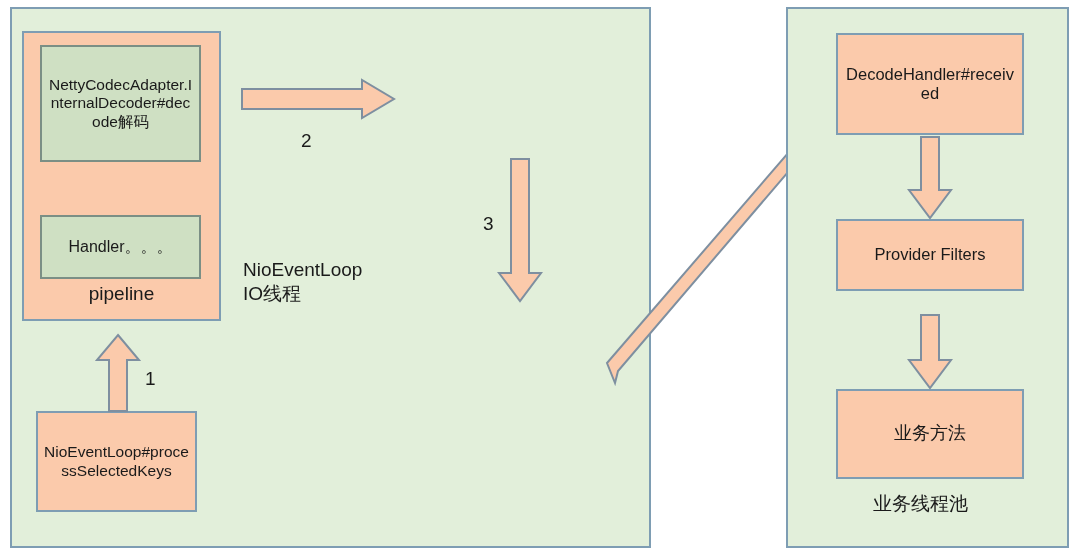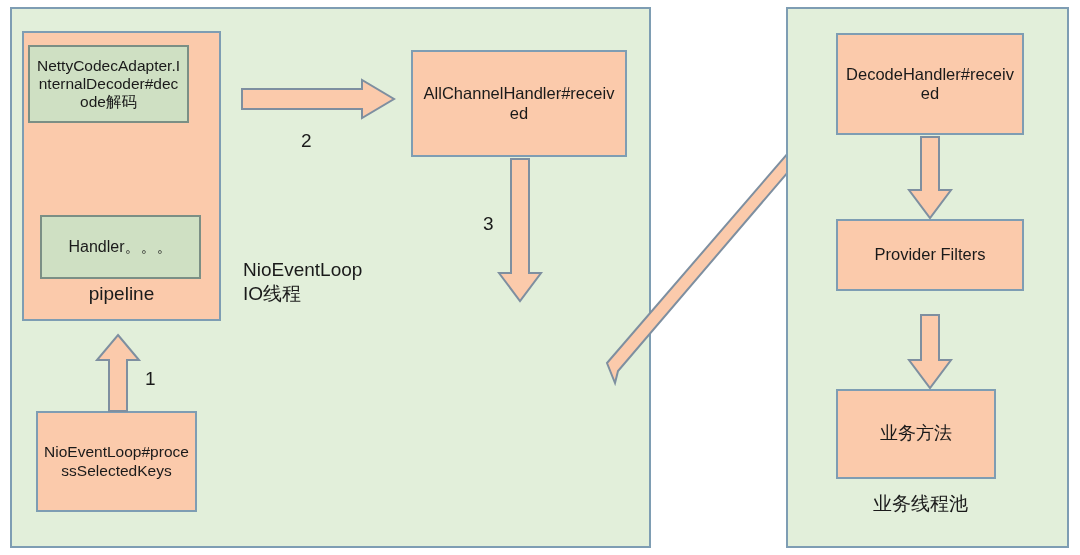--- a/index.html
+++ b/index.html
@@ -73,38 +73,35 @@
 <body>
 
 <div id="canvas">
 
   <div class="panel" style="left:10px; top:7px; width:641px; height:541px;"></div>
 
   <div class="box box-orange" style="left:22px; top:31px; width:199px; height:290px; align-items:flex-end; justify-content:center;">
     <span class="txt" style="font-size:19px; margin-bottom:14px;">pipeline</span>
   </div>
 
-  <div class="box box-green" style="left:28px; top:45px; width:161px; height:78px; padding:3px 6px;">
+  <div class="box box-green" style="left:40px; top:45px; width:161px; height:117px; padding:3px 6px;">
     <span class="txt" style="font-size:15.5px;">NettyCodecAdapter.InternalDecoder#decode解码</span>
   </div>
 
   <div class="box box-green" style="left:40px; top:176px; width:161px; height:64px; padding:3px 6px;margin-top:39px;">
     <span class="txt" style="font-size:16px;">Handler。。。</span>
   </div>
 
   <div class="label" style="left:243px; top:258px; font-size:19px;">NioEventLoop
 IO线程</div>
 
   <div class="box box-orange" style="left:36px; top:411px; width:161px; height:101px; padding:3px 5px;">
     <span class="txt" style="font-size:15.5px;">NioEventLoop#processSelectedKeys</span>
   </div>
 
-  <div class="box box-orange" style="left:411px; top:50px; width:216px; height:107px; padding:3px 8px;">
-    <span class="txt" style="font-size:16.5px;">AllChannelHandler#received</span>
-  </div>
 
 
   <svg class="arrow-svg" style="left:95px; top:333px;" width="46" height="80" viewBox="0 0 46 80">
     <polygon class="arrow-shape" points="23,2 44,27 32,27 32,78 14,78 14,27 2,27"></polygon>
   </svg>
   <div class="num" style="left:145px; top:368px;">1</div>
 
   <svg class="arrow-svg" style="left:240px; top:78px;" width="156" height="42" viewBox="0 0 156 42">
     <polygon class="arrow-shape" points="2,11 122,11 122,2 154,21 122,40 122,31 2,31"></polygon>
   </svg>
@@ -122,21 +119,21 @@
   <div class="panel" style="left:786px; top:7px; width:283px; height:541px;"></div>
 
   <div class="box box-orange" style="left:836px; top:33px; width:188px; height:102px; padding:3px 8px;">
     <span class="txt" style="font-size:16.5px;">DecodeHandler#received</span>
   </div>
 
   <div class="box box-orange" style="left:836px; top:219px; width:188px; height:72px; padding:3px 8px;">
     <span class="txt" style="font-size:16.5px;">Provider Filters</span>
   </div>
 
-  <div class="box box-orange" style="left:836px; top:389px; width:160px; height:90px; padding:10px 8px;">
+  <div class="box box-orange" style="left:836px; top:389px; width:188px; height:90px; padding:10px 8px;">
     <span class="txt" style="font-size:18px;">业务方法</span>
   </div>
 
   <div class="label" style="left:873px; top:492px; font-size:19px;">业务线程池</div>
 
   <svg class="arrow-svg" style="left:907px; top:135px;" width="46" height="85" viewBox="0 0 46 85">
     <polygon class="arrow-shape" points="14,2 32,2 32,55 44,55 23,83 2,55 14,55"></polygon>
   </svg>
 
   <svg class="arrow-svg" style="left:907px; top:313px;" width="46" height="77" viewBox="0 0 46 77">

